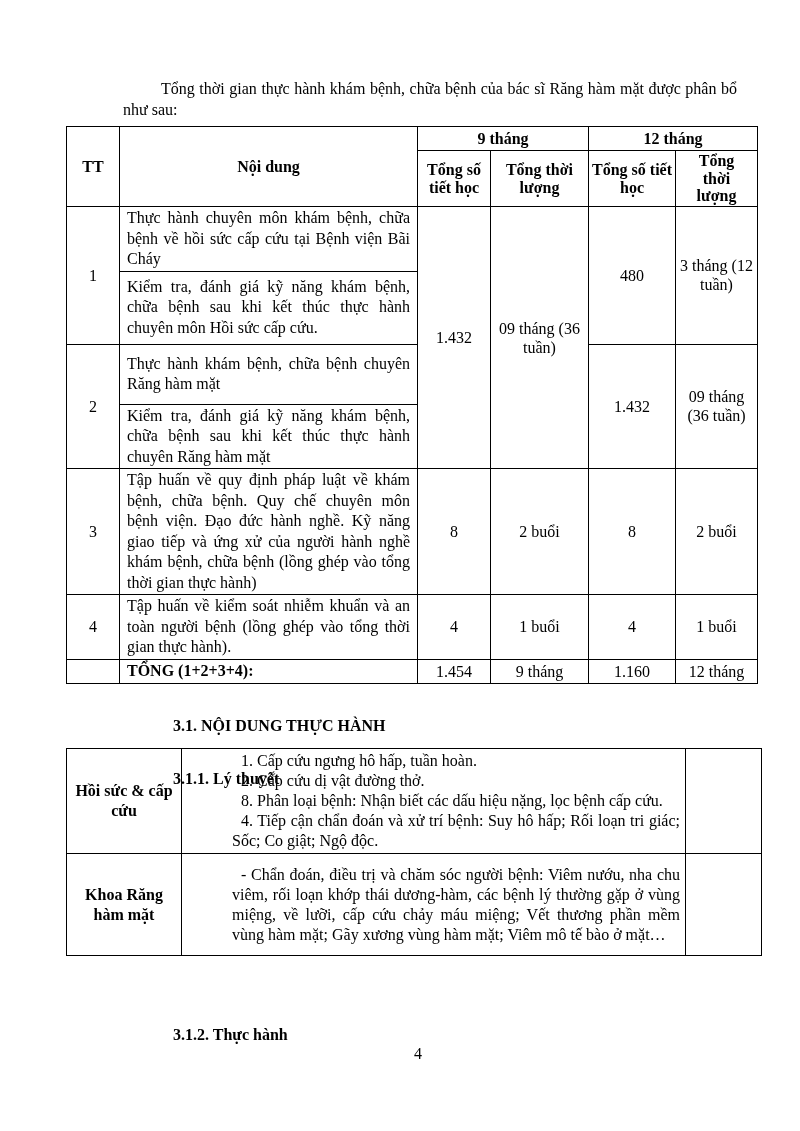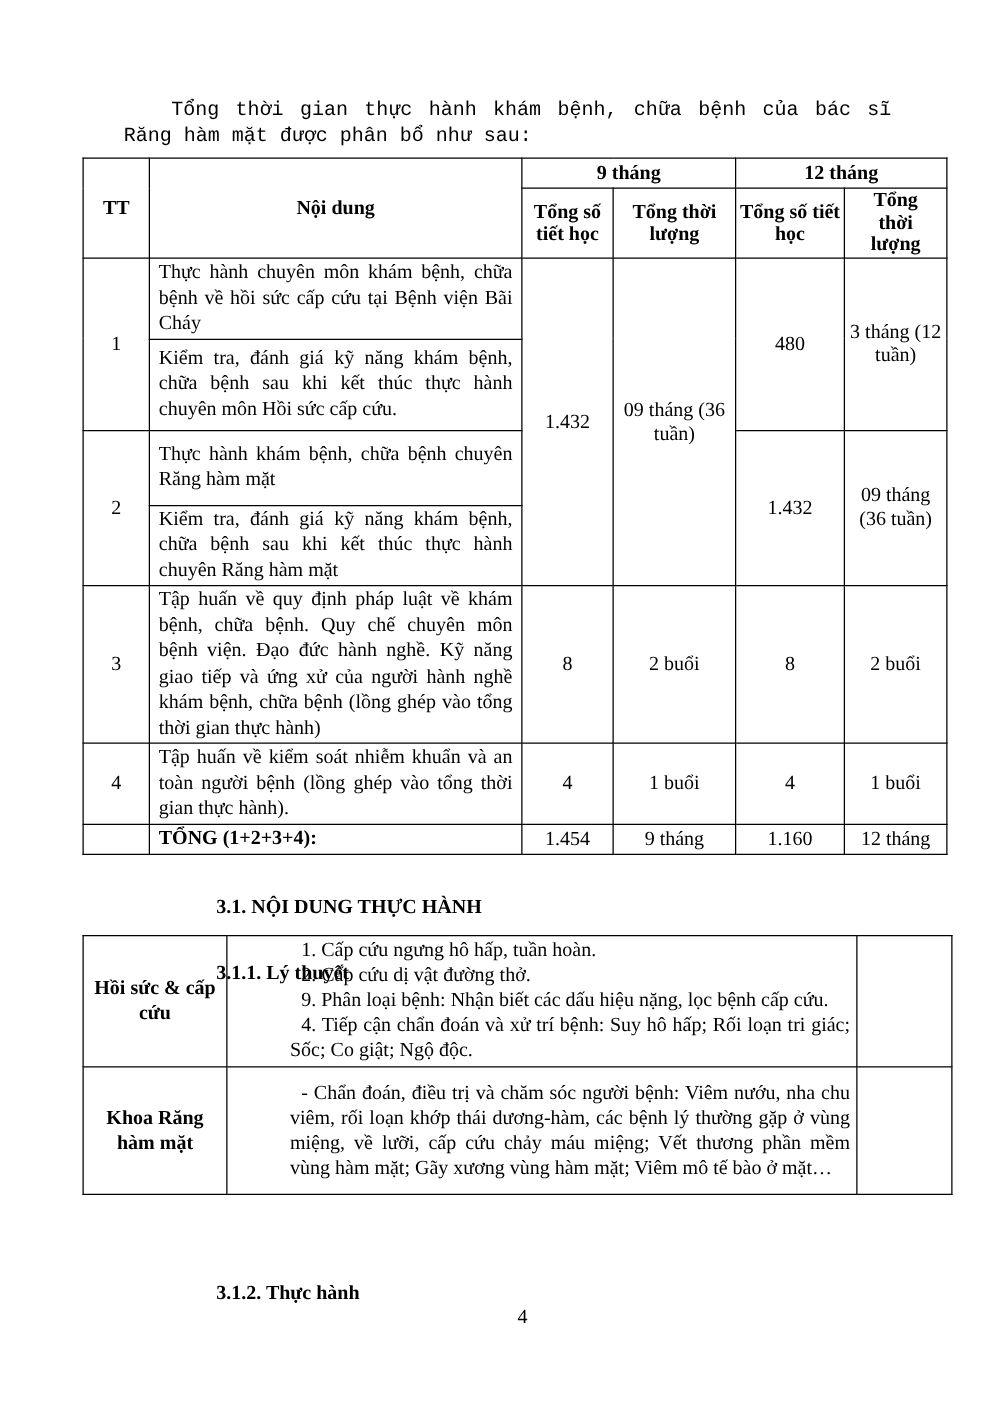--- a/index.html
+++ b/index.html
@@ -6,23 +6,23 @@
   .page{
     position:relative;
     width:800px;height:1131px;
     background:#ffffff;
     font-family:"Liberation Serif","DejaVu Serif",serif;
     color:#000;
     font-size:16px;
     overflow:hidden;
   }
   .intro{
-    position:absolute;left:99px;top:78px;width:614px;
+    position:absolute;left:123px;top:78px;width:614px;
     text-align:justify;text-indent:38px;
-    line-height:21px;margin:0;font-family:Liberation Mono, monospace;
+    line-height:21px;margin:0;
   }
   table{border-collapse:collapse;table-layout:fixed;}
   td,th{border:1px solid #000;overflow:hidden;}
   th{font-weight:bold;text-align:center;vertical-align:middle;line-height:18px;padding:1px 2px;}
   .t1{position:absolute;left:66px;top:126px;width:691px;}
   .t1 .c{text-align:center;vertical-align:middle;line-height:19px;padding:1px 2px;}
   .t1 .content{
     text-align:justify;vertical-align:middle;
     padding:1px 7px;line-height:20.5px;
   }
@@ -137,21 +137,21 @@
       <col style="width:115px">
       <col style="width:504px">
       <col style="width:76px">
     </colgroup>
     <tbody>
       <tr class="h98">
         <td class="spec">Hồi sức &amp; cấp cứu</td>
         <td class="topics">
           <div class="topic-line">1. Cấp cứu ngưng hô hấp, tuần hoàn.</div>
           <div class="topic-line">2. Cấp cứu dị vật đường thở.</div>
-          <div class="topic-line">9. Phân loại bệnh: Nhận biết các dấu hiệu nặng, lọc bệnh cấp cứu.</div>
+          <div class="topic-line">8. Phân loại bệnh: Nhận biết các dấu hiệu nặng, lọc bệnh cấp cứu.</div>
           <div class="topic-line">4. Tiếp cận chẩn đoán và xử trí bệnh: Suy hô hấp; Rối loạn tri giác; Sốc; Co giật; Ngộ độc.</div>
         </td>
         <td class="note"></td>
       </tr>
       <tr class="h102">
         <td class="spec">Khoa Răng hàm mặt</td>
         <td class="topics mid">
           <div class="topic-line">- Chẩn đoán, điều trị và chăm sóc người bệnh: Viêm nướu, nha chu viêm, rối loạn khớp thái dương-hàm, các bệnh lý thường gặp ở vùng miệng, về lưỡi, cấp cứu chảy máu miệng; Vết thương phần mềm vùng hàm mặt; Gãy xương vùng hàm mặt; Viêm mô tế bào ở mặt…</div>
         </td>
         <td class="note"></td>

